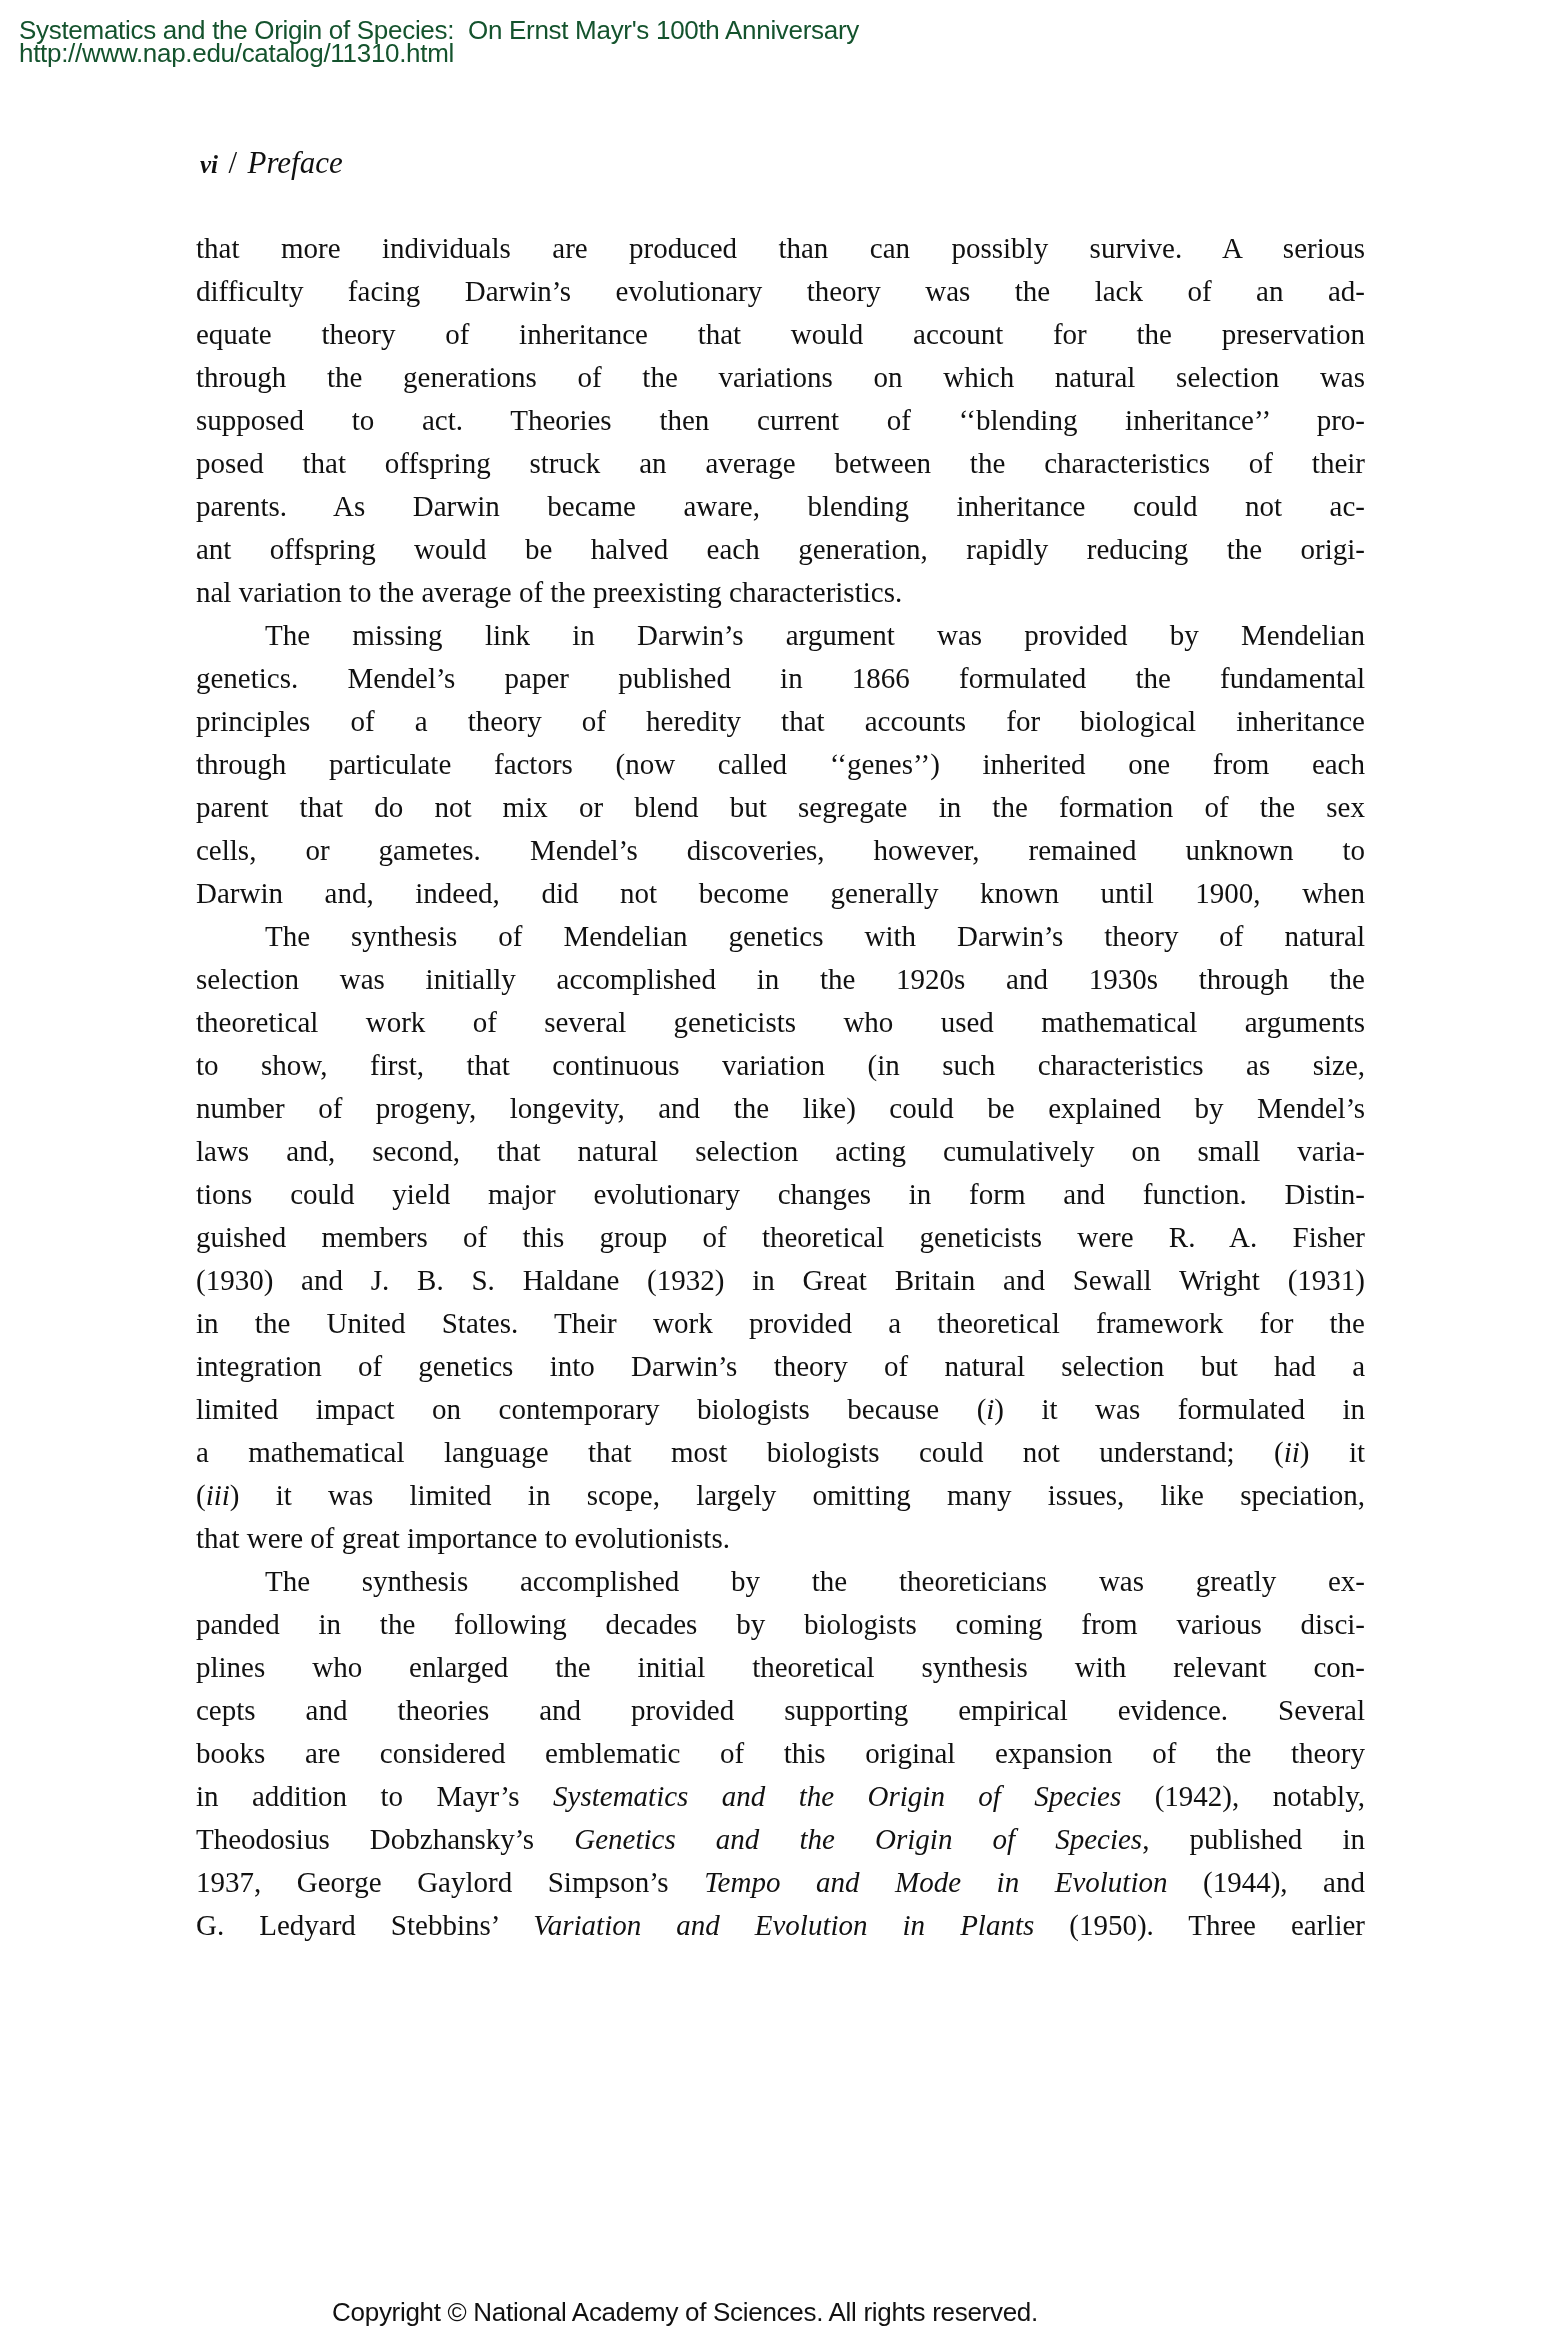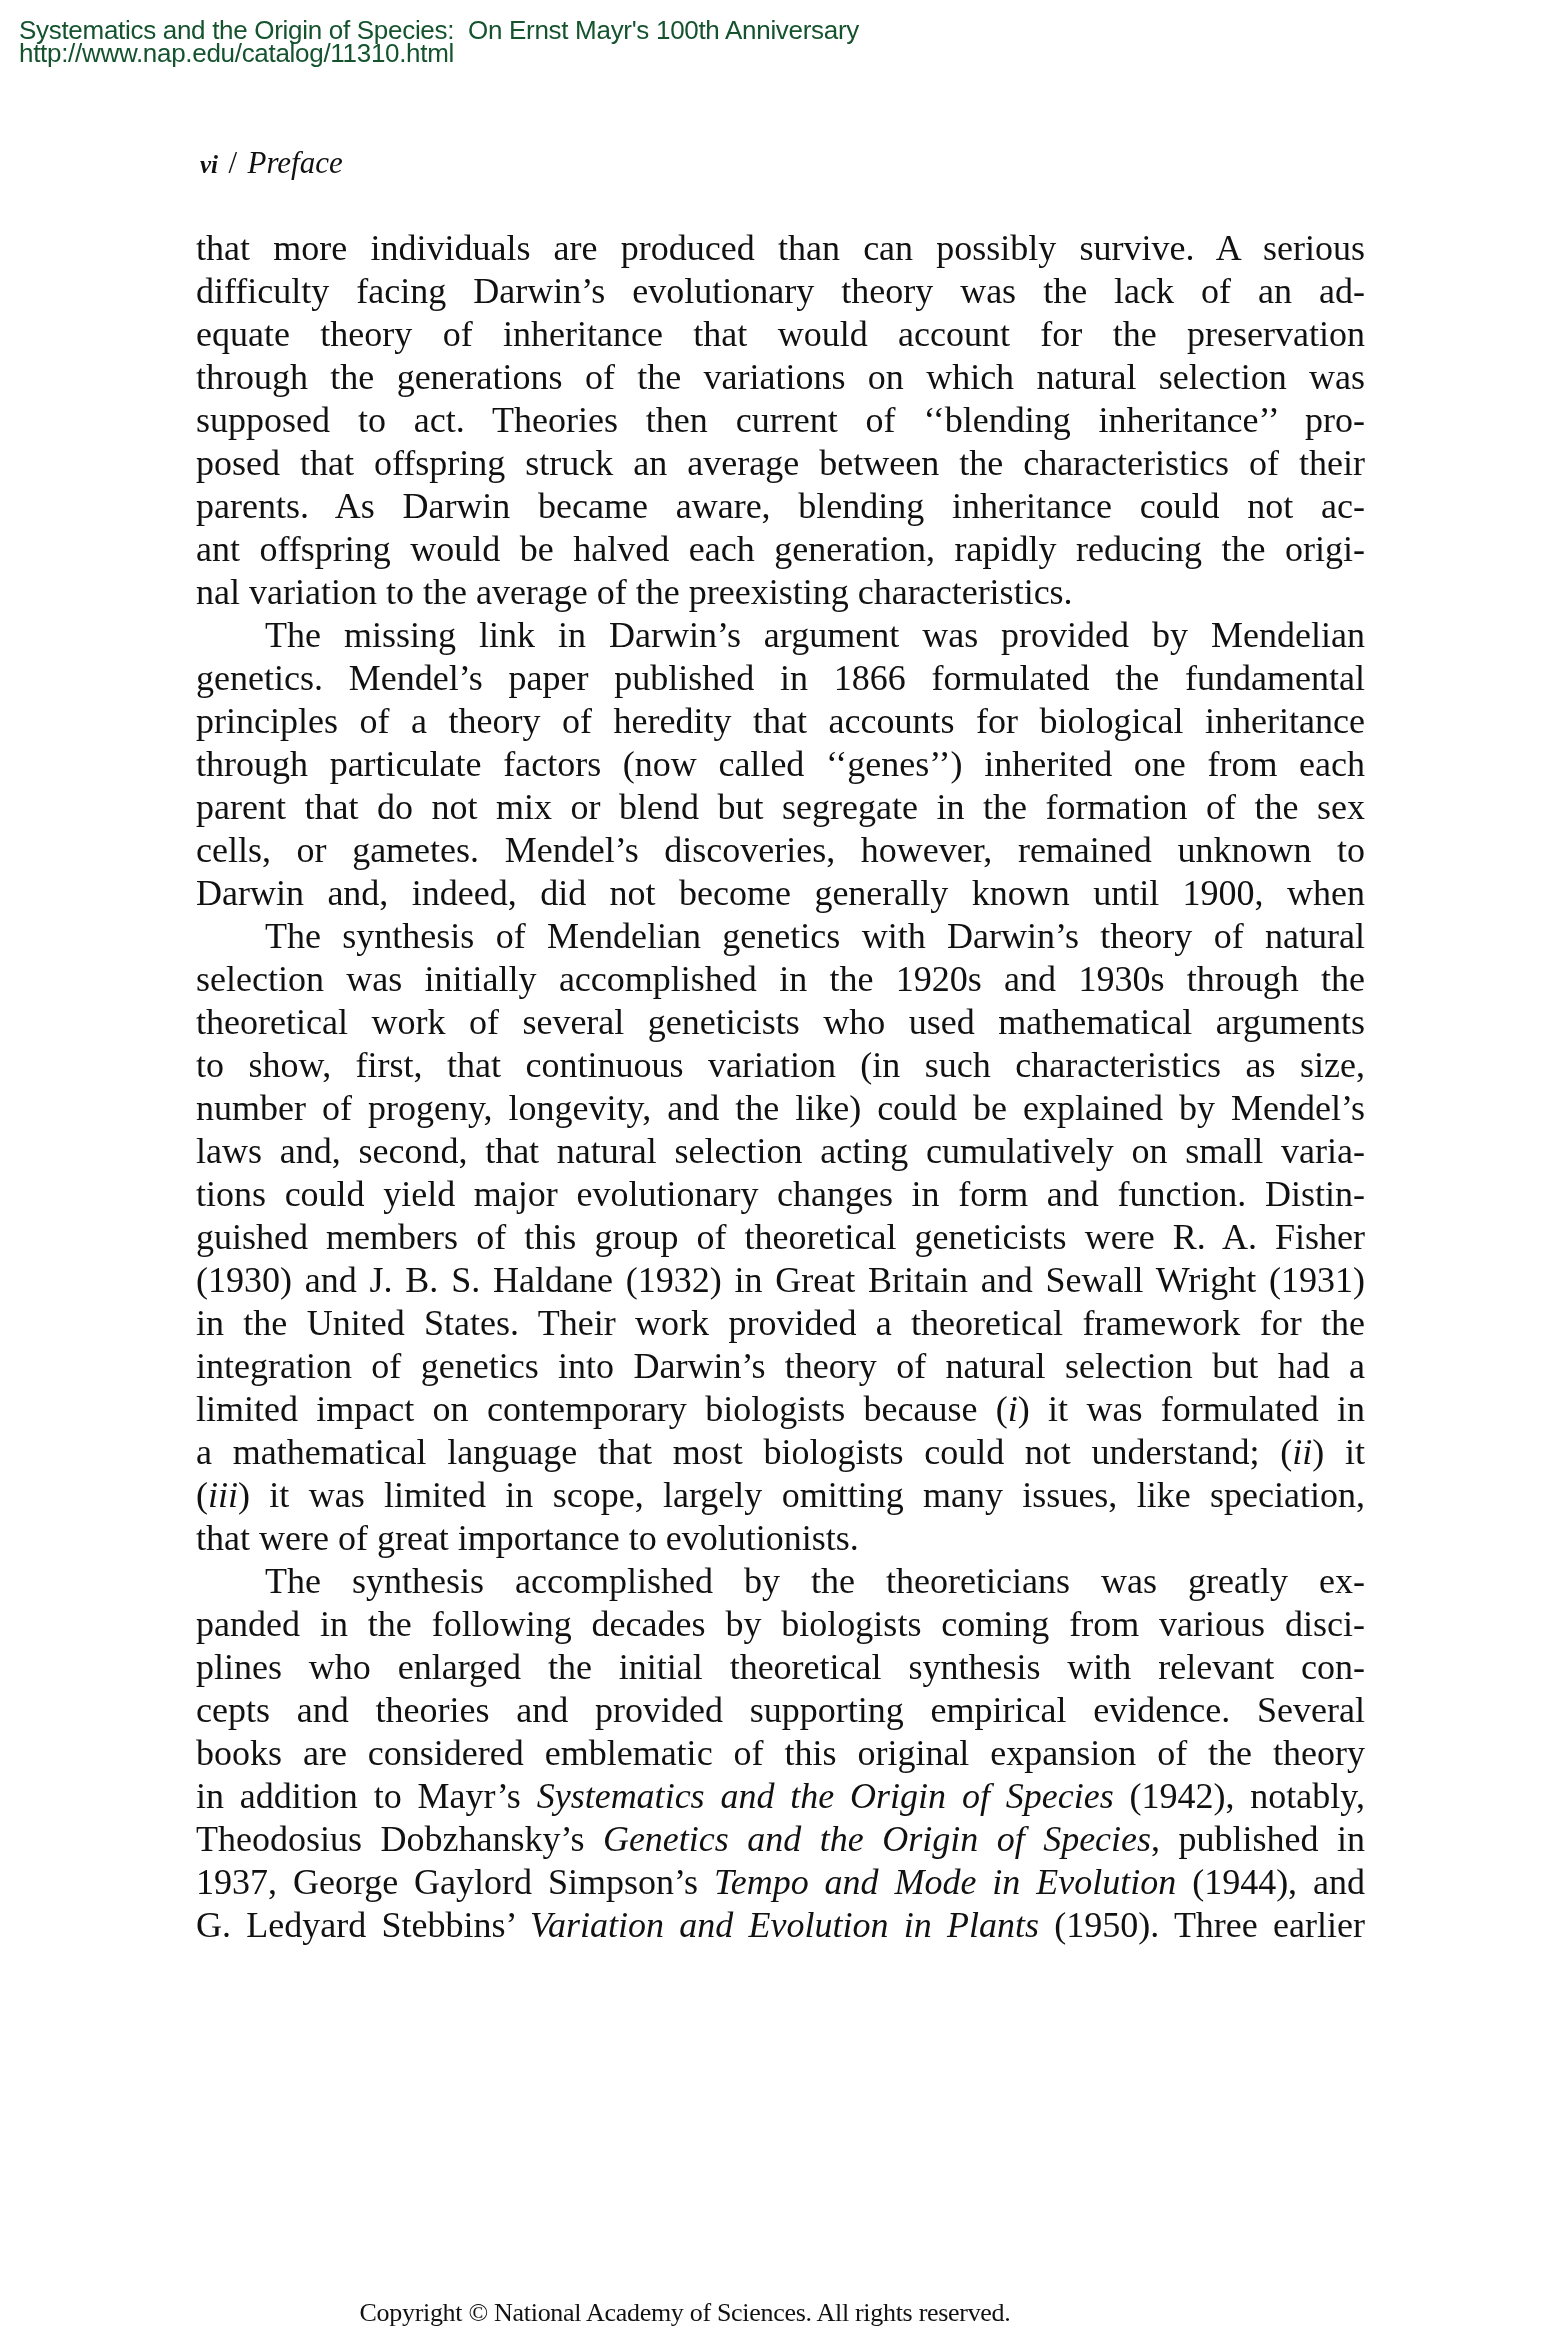--- a/index.html
+++ b/index.html
@@ -41,21 +41,21 @@
     font-size: 25px;
   }
   .running-head .sep { margin: 0 10.4px; }
   .running-head .sec { font-style: italic; }
   .body-text {
     position: absolute;
     left: 196px;
     top: 227px;
     width: 1169px;
     font-family: "Liberation Serif", serif;
-    font-size: 36px;
+    font-size: 29px;
     line-height: 43px;
     color: #111111;
   }
   .ln {
     display: block;
     height: 43px;
     white-space: nowrap;
     text-align: justify;
     text-align-last: justify;
     overflow: visible;
@@ -65,21 +65,21 @@
     text-align-last: left;
   }
   .ln.indent { padding-left: 69px; }
   .ln i { font-style: italic; }
   .footer {
     position: absolute;
     left: 0;
     width: 1370px;
     top: 2297px;
     text-align: center;
-    font-family: Liberation Serif, serif;
+    font-family: Liberation Sans, sans-serif;
     font-size: 26px;
     line-height: 31px;
     color: #111111;
     letter-spacing: -0.3px;
   }
 </style>
 </head>
 <body>
 
 <div class="hdr">

